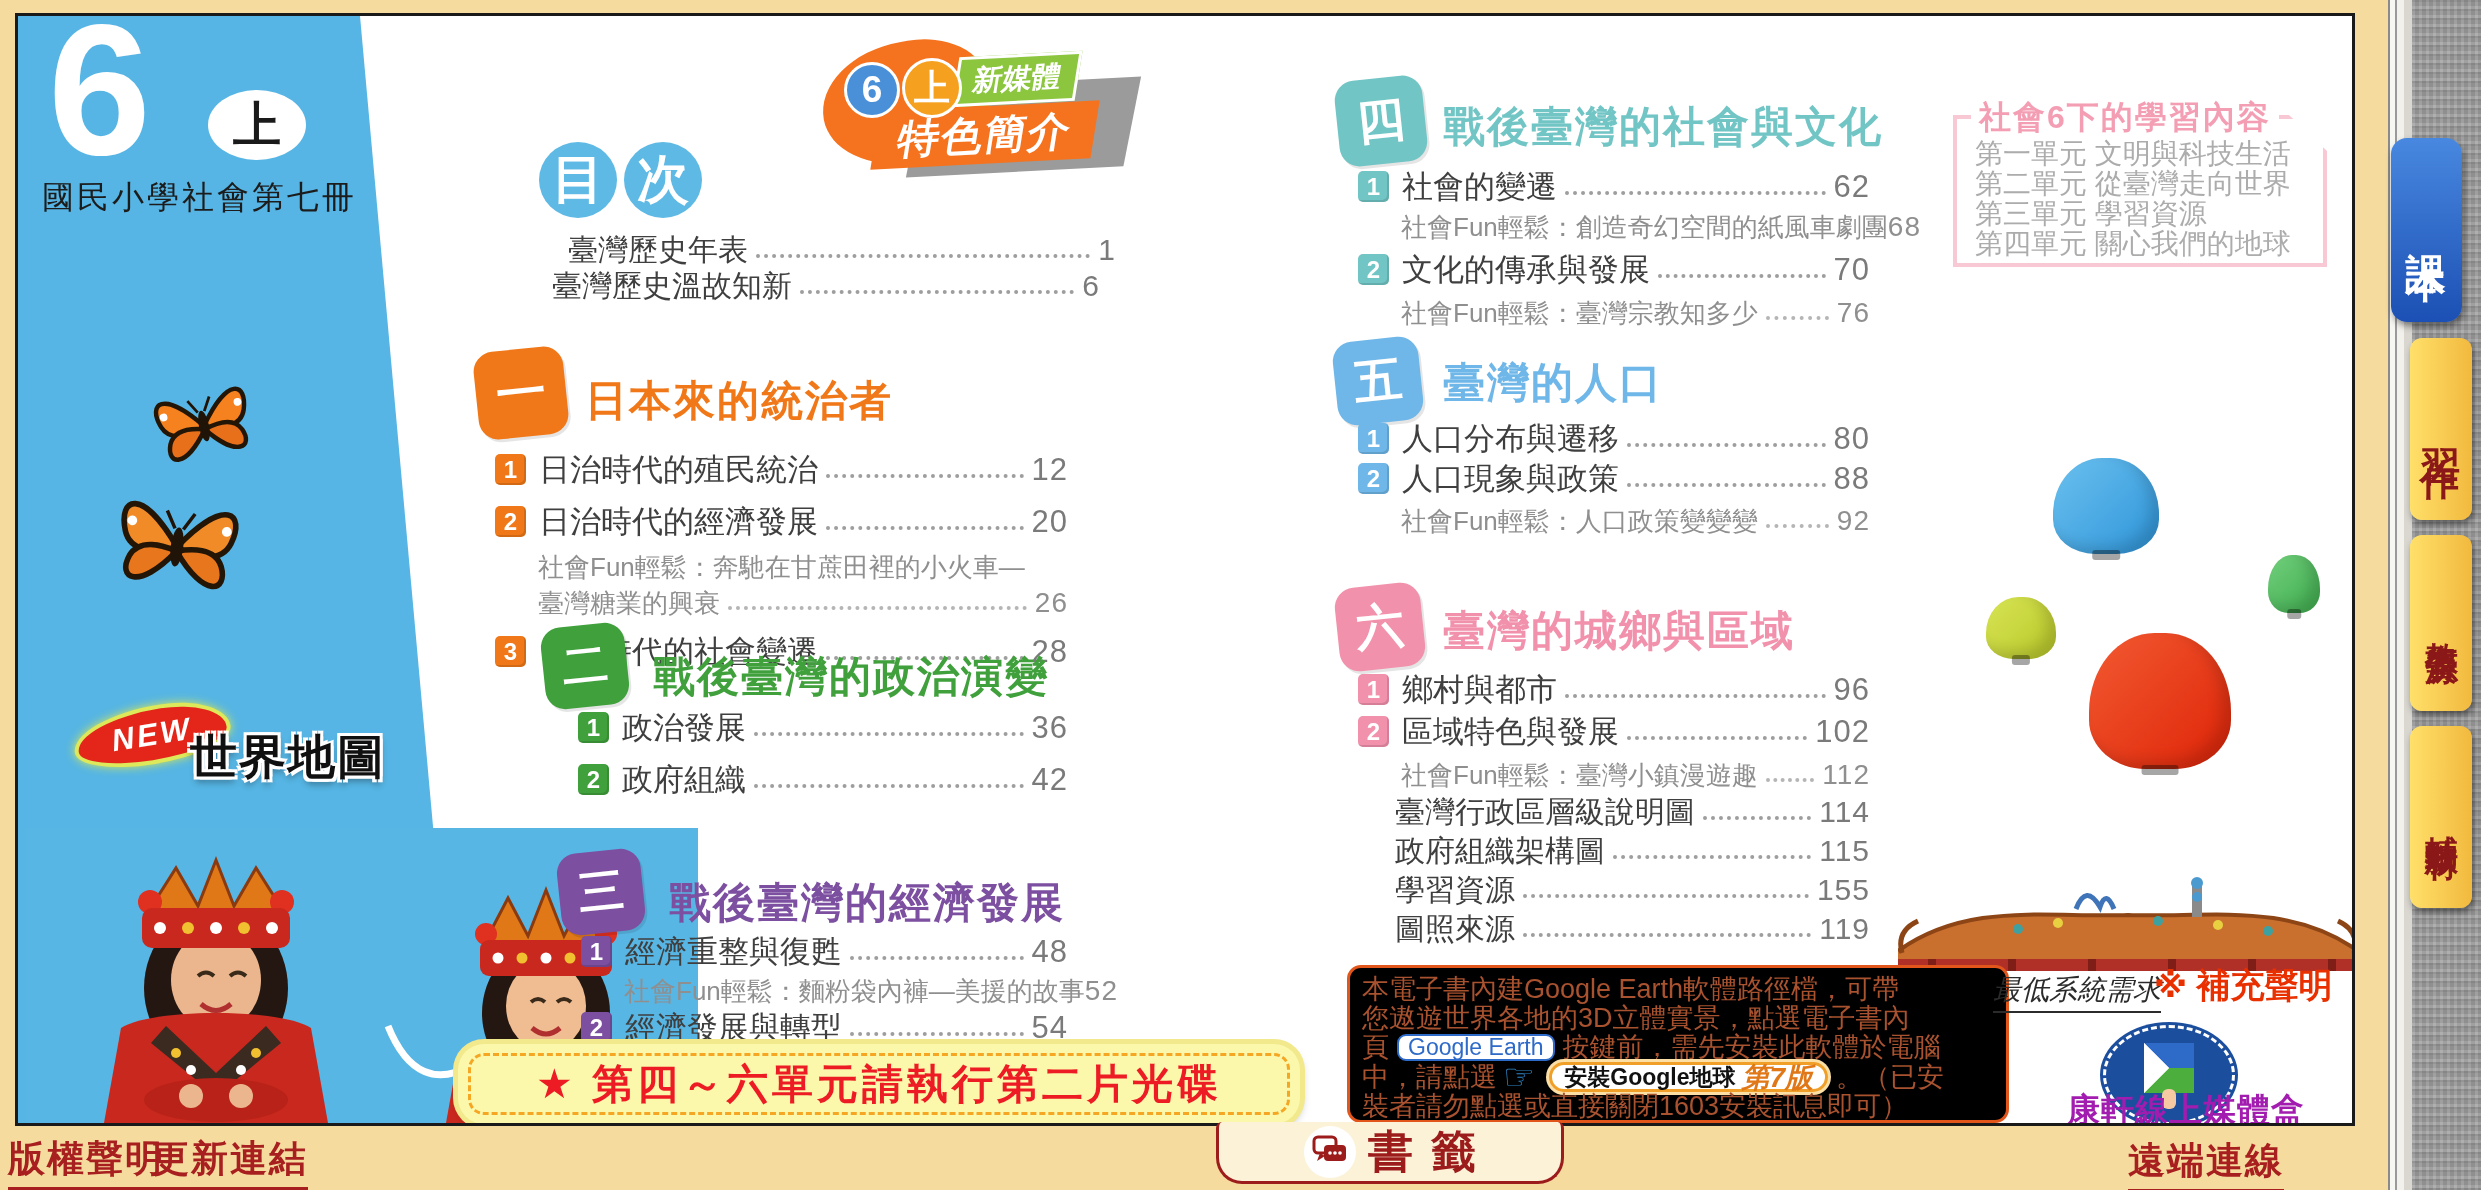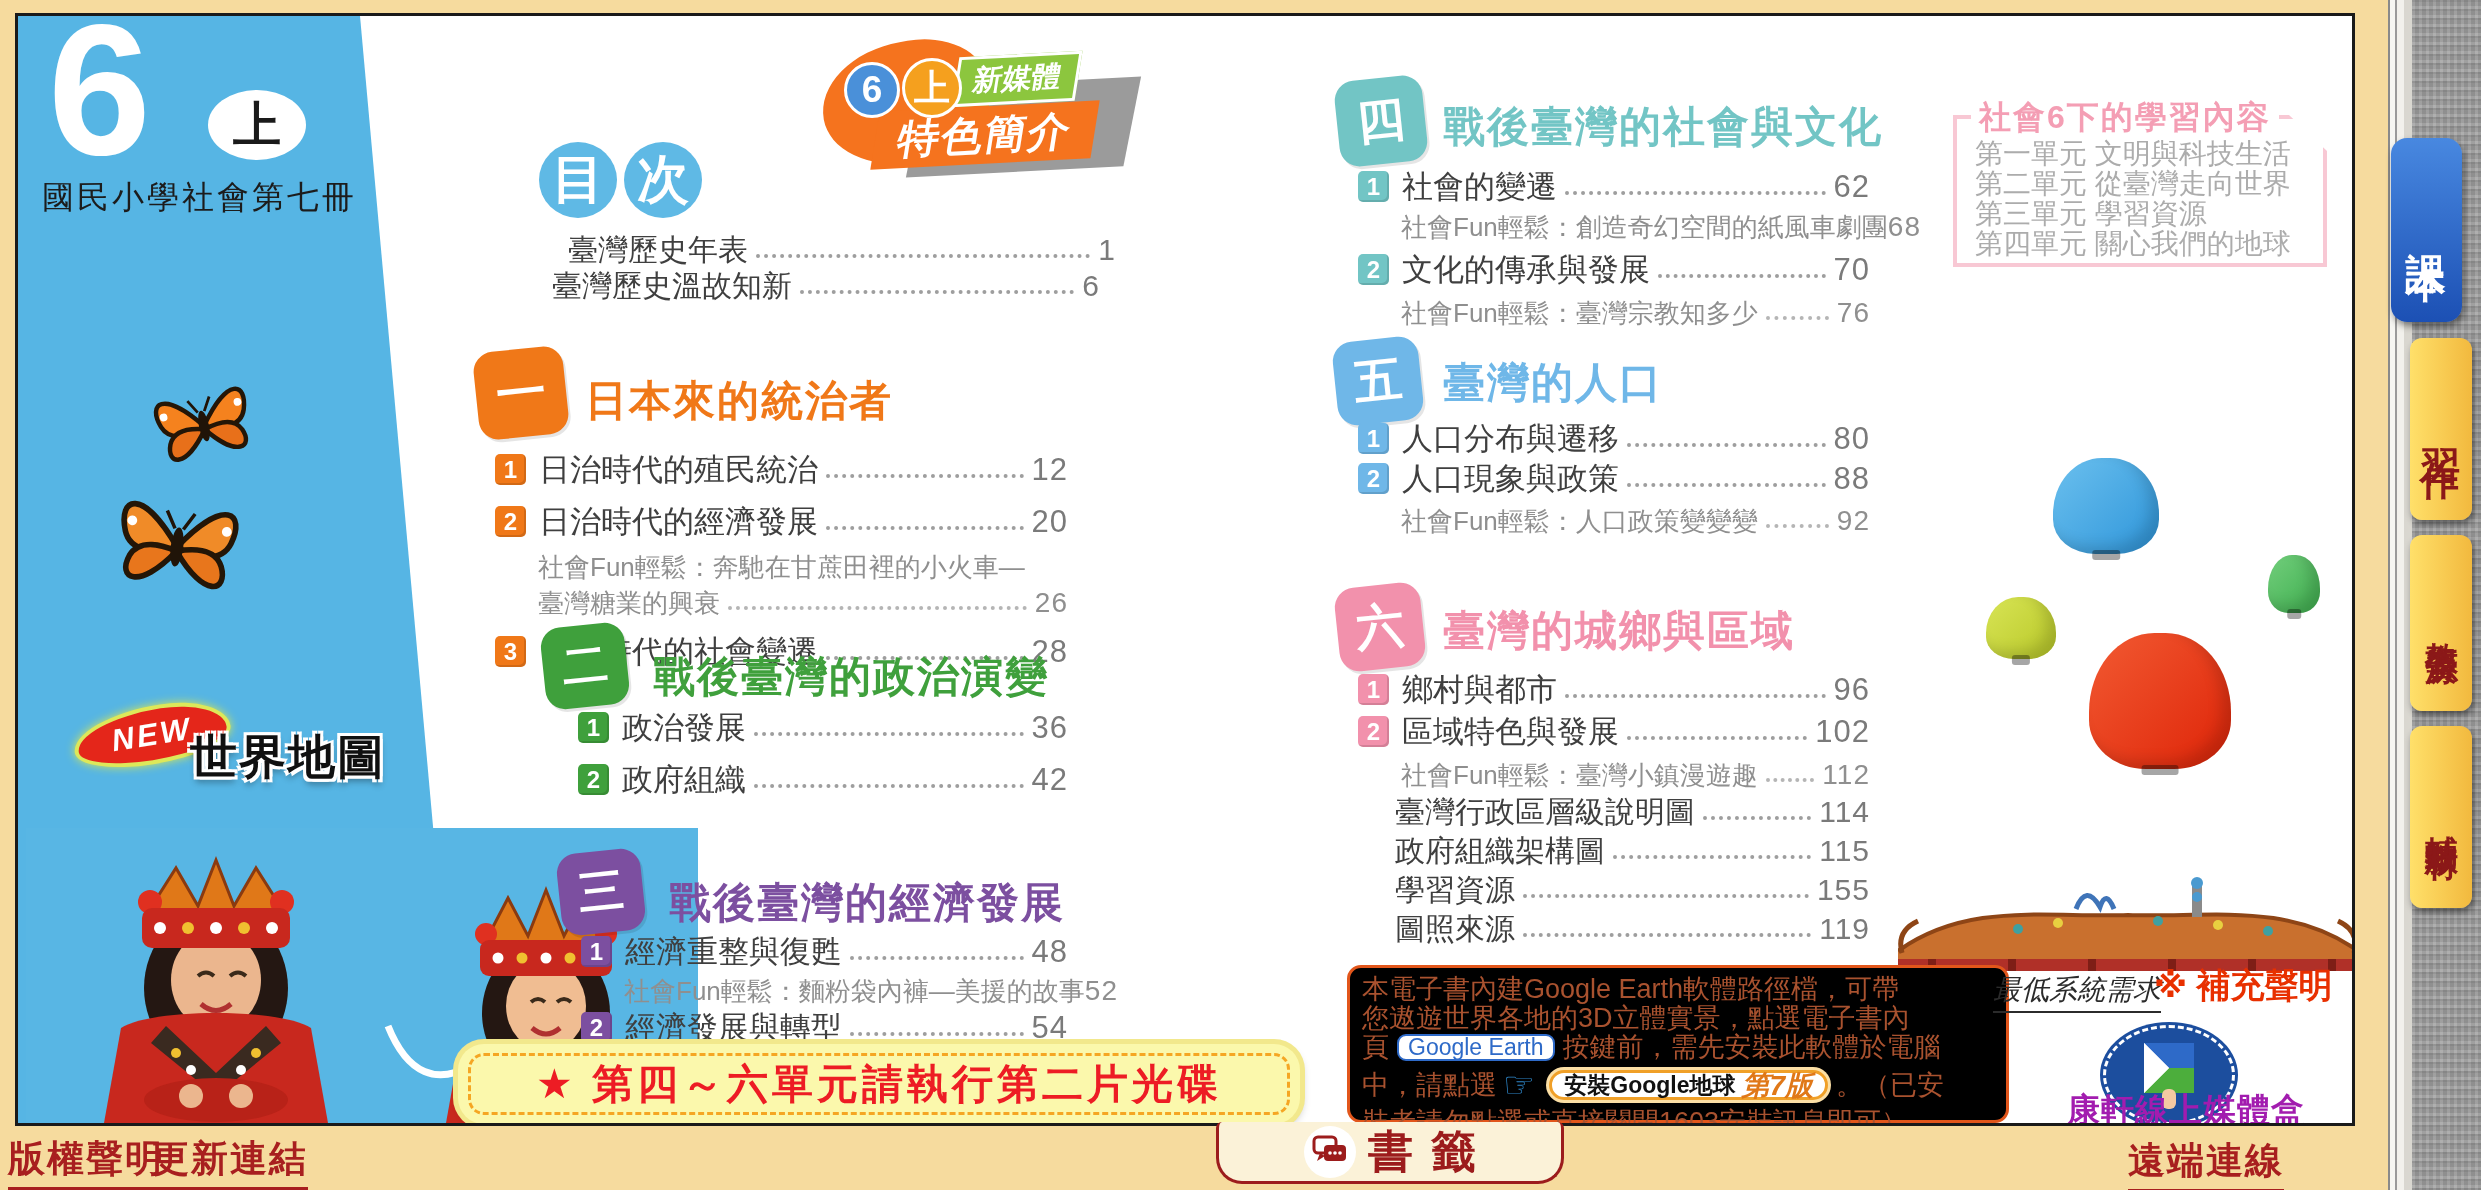--- a/index.html
+++ b/index.html
@@ -98,21 +98,21 @@
   #disc-banner .txt { position:relative; color:#ED1C24; font-size:41px; font-weight:800; letter-spacing:4px; white-space:nowrap; }
 
   
   #ge-box { left:1329px; top:949px; width:662px; height:158px; background:#000000; border:3px solid #E2561B; border-radius:14px;
     padding:7px 12px; font-size:27px; line-height:29px; color:#A9522F; }
   #ge-box .ln { display:flex; align-items:center; white-space:nowrap; }
   .ge-btn { display:inline-flex; align-items:center; border:2px solid #2E6AC8; border-radius:9px; color:#2E6AC8;
     font-size:23px; padding:0 9px; height:27px; margin:0 8px; background:#fff; }
   .hand { color:#2E86C8; font-size:36px; margin:0 6px; line-height:26px; }
   .install-pill { display:inline-flex; align-items:center; border:3px solid #F0A028; border-radius:16px; background:#fff;
-    box-shadow:0 0 0 3px #FBDFA5; padding:0 12px; height:30px; margin:8px 8px; }
+    box-shadow:0 0 0 3px #FBDFA5; padding:0 12px; height:30px; margin:0 8px; }
   .install-pill .ib { color:#111; font-weight:700; font-size:23px; }
   .install-pill .iv { color:#E07818; font-weight:800; font-style:italic; font-size:28px; margin-left:6px; }
 
   #min-req { left:1975px; top:955px; font-size:28px; font-style:italic; color:#2b2b2b;
     border-bottom:2px solid #2b2b2b; padding-bottom:2px; }
   #supplement { left:2136px; top:947px; font-size:34px; font-weight:700; color:#E83000; }
 
   
   #media-ellipse { left:2085px; top:1009px; width:132px; height:100px; background:#1C4E9E; border-radius:50%;
     border:3px dashed #fff; box-shadow:0 0 0 3px #1C4E9E; display:flex; align-items:center; justify-content:center; }

